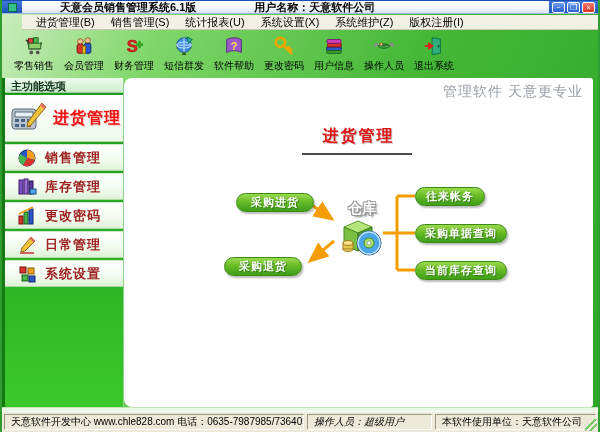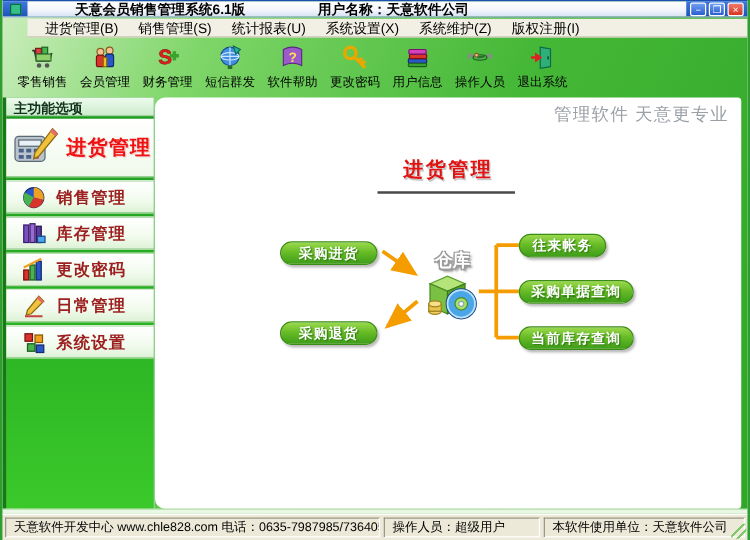--- a/index.html
+++ b/index.html
@@ -71,21 +71,21 @@
                text-shadow:-1px -1px 0 #9a9a9a,1px -1px 0 #9a9a9a,-1px 1px 0 #9a9a9a,1px 1px 0 #9a9a9a,2px 2px 2px #777; }
   .hub-icon { position:absolute; left:212px; top:137px; }
 
   
   .gap-strip { position:absolute; bottom:21px; left:0; right:0; height:4px; background:#e9f8e5; border-top:1px solid #bfe4b8; }
   .statusbar { position:absolute; bottom:0; left:0; right:0; height:21px; background:#ece9d8;
                border-top:1px solid #fff; display:flex; align-items:stretch; padding:2px 2px 2px 2px; gap:3px; }
   .status-cell { border:1px solid; border-color:#9b9884 #ffffff #ffffff #9b9884; display:flex; align-items:center;
                  font-size:10px; color:#000; padding:0 6px; white-space:nowrap; overflow:hidden; }
   .status-cell.c1 { width:300px; }
-  .status-cell.c2 { width:125px; }
+  .status-cell.c2 { width:125px;font-style:italic; }
   .status-cell.c3 { flex:1; }
   .grip { position:absolute; right:1px; bottom:1px; width:12px; height:12px;
           background:linear-gradient(135deg,transparent 40%,#7cc96a 40%,#7cc96a 50%,transparent 50%,transparent 65%,#7cc96a 65%,#7cc96a 75%,transparent 75%); }
 </style>
 </head>
 <body>
 
 <div class="window">
 
   <div class="titlebar">
@@ -284,21 +284,21 @@
           <path d="M273 118 V192"></path>
           <path d="M273 118 H291"></path>
             <path d="M273 155 H291"></path>
             <path d="M273 192 H291"></path>
           <path d="M259 155 H273"></path>
           <path d="M182 123 L208 141" marker-end="url(#ah)"></path>
           <path d="M210 163 L186 183" marker-end="url(#ah)"></path>
         </g>
       </svg>
 
-      <div class="pill" style="left:100px; top:115px; width:78px;">采购进货</div>
+      <div class="pill" style="left:112px; top:115px; width:78px;">采购进货</div>
       <div class="pill" style="left:100px; top:179px; width:78px;">采购退货</div>
 
       <div class="hub-label">仓库</div>
       <div class="hub-icon">
         <svg width="48" height="42" viewBox="0 0 48 42">
           <path d="M8 12 L22 6 L36 12 L22 18 z" fill="#b4e47a" stroke="#5a9e2d"></path>
           <path d="M8 12 V30 L22 36 V18 z" fill="#7ac143" stroke="#4a8a22"></path>
           <path d="M36 12 V30 L22 36 V18 z" fill="#58a52c" stroke="#3a7a18"></path>
           <ellipse cx="12" cy="34" rx="5" ry="2.4" fill="#f0d060" stroke="#a08020"></ellipse>
           <rect x="7" y="28" width="10" height="6" fill="#e8c44e" stroke="#a08020"></rect>

